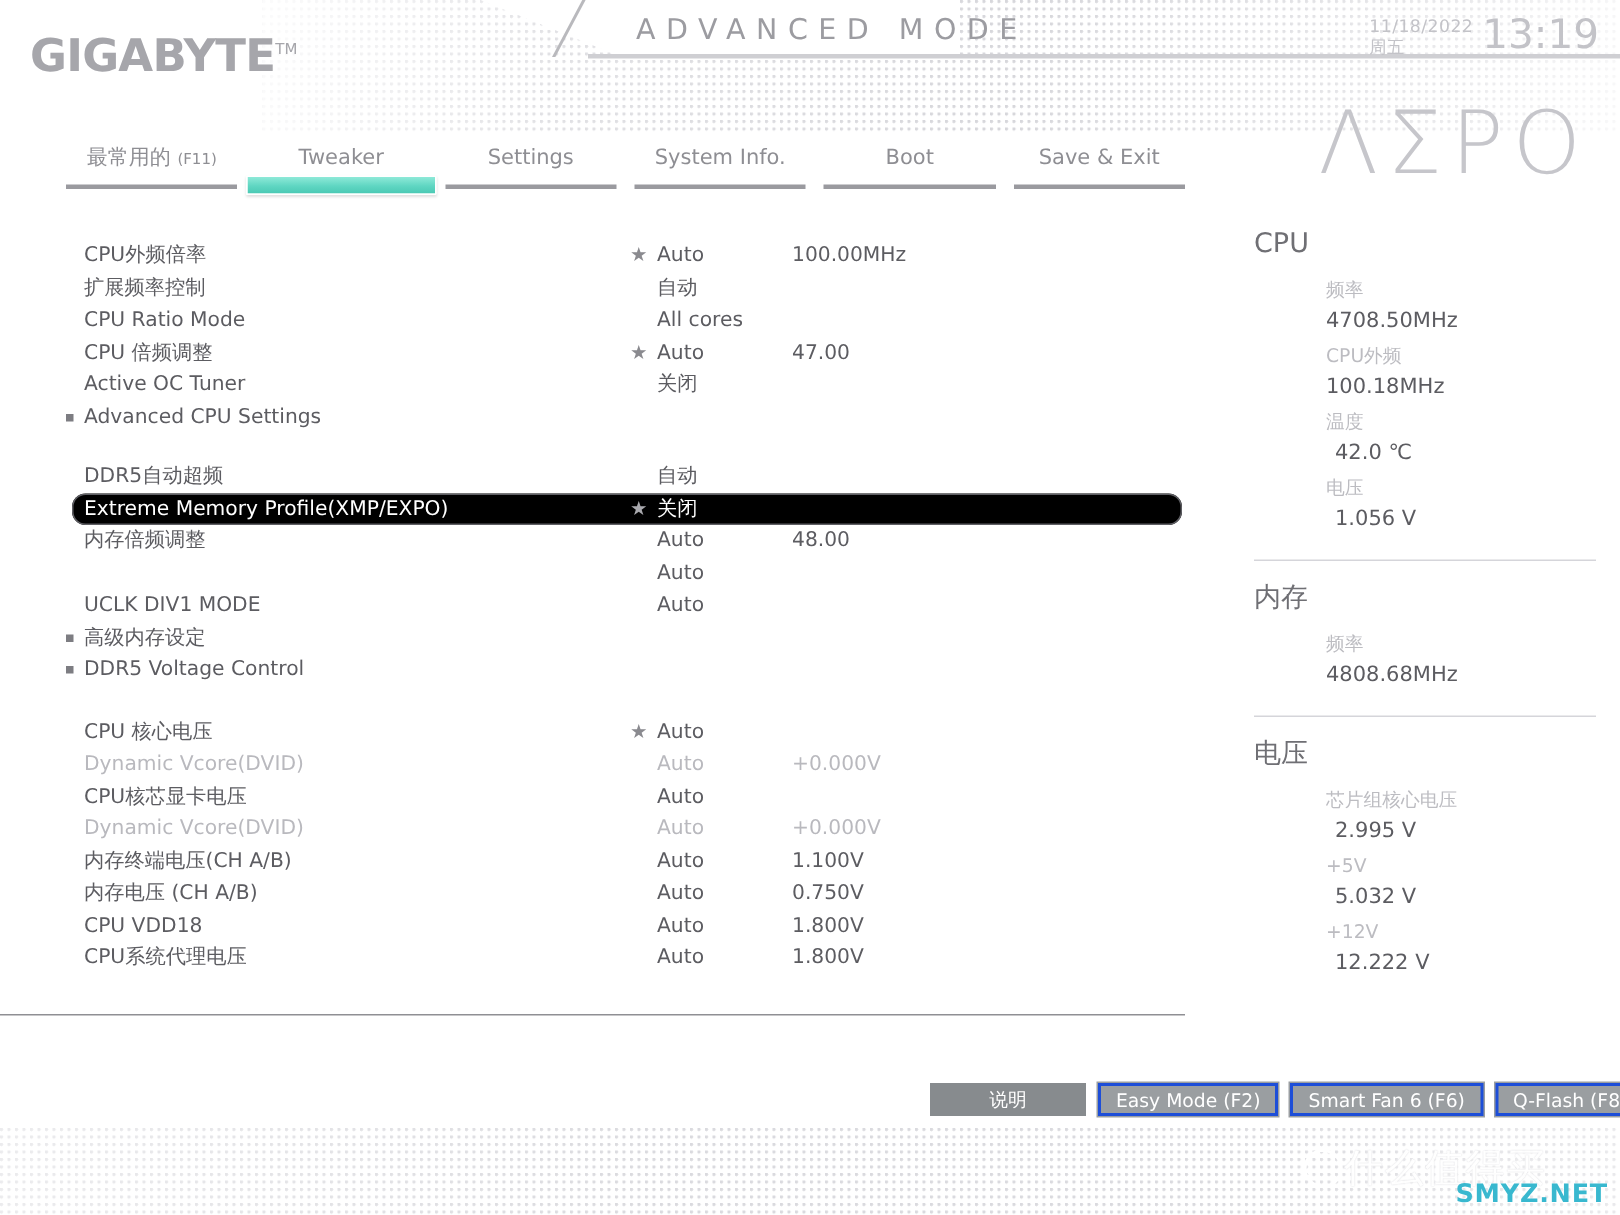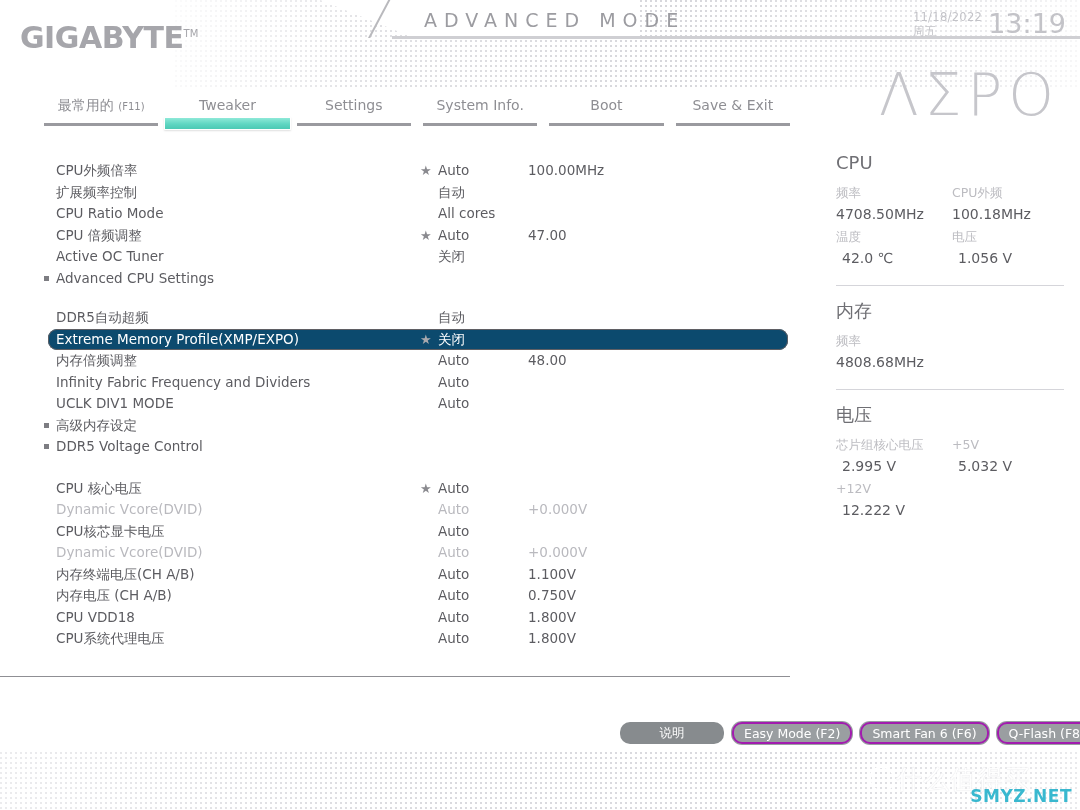--- a/index.html
+++ b/index.html
@@ -174,21 +174,21 @@
     left: 438px;
     line-height: 21.5px;
   }
   .row .val2 {
     position: absolute;
     left: 528px;
     line-height: 21.5px;
   }
   .row.dim .name, .row.dim .val, .row.dim .val2 { color: #b9b9be; }
   .row.selected {
-    background: #0c4a6e;
+    background: #000000;
     border-radius: 9px;
     margin-left: 48px;
     width: 740px;
     box-shadow: inset 0 0 0 1px #5f5f64;
   }
   .row.selected .name { left: 8px; color: #ffffff; }
   .row.selected .star { left: 372px; color: #a9a9ae; }
   .row.selected .val { left: 390px; color: #ffffff; }
 
   .spacer-sm { height: 18px; }
@@ -202,20 +202,21 @@
   }
   .side-title {
     font-size: 18px;
     color: #6f6f74;
     line-height: 26px;
     margin-bottom: 6px;
   }
   .side-grid {
     display: flex;
     flex-wrap: wrap;
+    margin-left: 48px;
   }
   .side-cell { width: 116px; }
   .side-k {
     font-size: 12.5px;
     color: #bcbcc1;
     line-height: 21px;
   }
   .side-v {
     font-size: 14px;
     color: #5c5c61;
@@ -238,33 +239,33 @@
   }
   .btnbar {
     position: absolute;
     left: 620px; top: 722px;
     display: flex;
     gap: 8px;
     align-items: center;
   }
   .btn {
     height: 22px;
-    border-radius: 10px;
+    border-radius: 0;
     font-size: 12.5px;
     color: #ffffff;
     display: flex;
     align-items: center;
     justify-content: center;
     padding: 0 10px;
     white-space: nowrap;
     cursor: default;
     text-align: center;
   }
   .btn.solid  { background: #878b8e; min-width: 104px; }
-  .btn.ghost  { background: #9a9ea1; border: 2px solid #a21caf; box-shadow: 0 0 0 1px #9a9ea1; }
+  .btn.ghost  { background: #9a9ea1; border: 2px solid #1d4ed8; box-shadow: 0 0 0 1px #9a9ea1; }
 
   .footer-dots {
     position: absolute;
     left: 0; top: 752px;
     width: 1080px; height: 58px;
     background-image: radial-gradient(circle at 1px 1px, #c9c9cf 1.05px, transparent 1.3px);
     background-size: 5px 5px;
     opacity: .8;
   }
   .footer-fade {
@@ -396,21 +397,20 @@
         <span class="name">Extreme Memory Profile(XMP/EXPO)</span>
         <span class="star">★</span>
         <span class="val">关闭</span>
       </div>
       <div class="row">
         <span class="name">内存倍频调整</span>
         <span class="val">Auto</span>
         <span class="val2">48.00</span>
       </div>
       <div class="row">
-        <span class="name">Infinity Fabric Frequency and Dividers</span>
         <span class="val">Auto</span>
       </div>
       <div class="row">
         <span class="name">UCLK DIV1 MODE</span>
         <span class="val">Auto</span>
       </div>
       <div class="row">
         <span class="bullet"></span>
         <span class="name">高级内存设定</span>
       </div>

